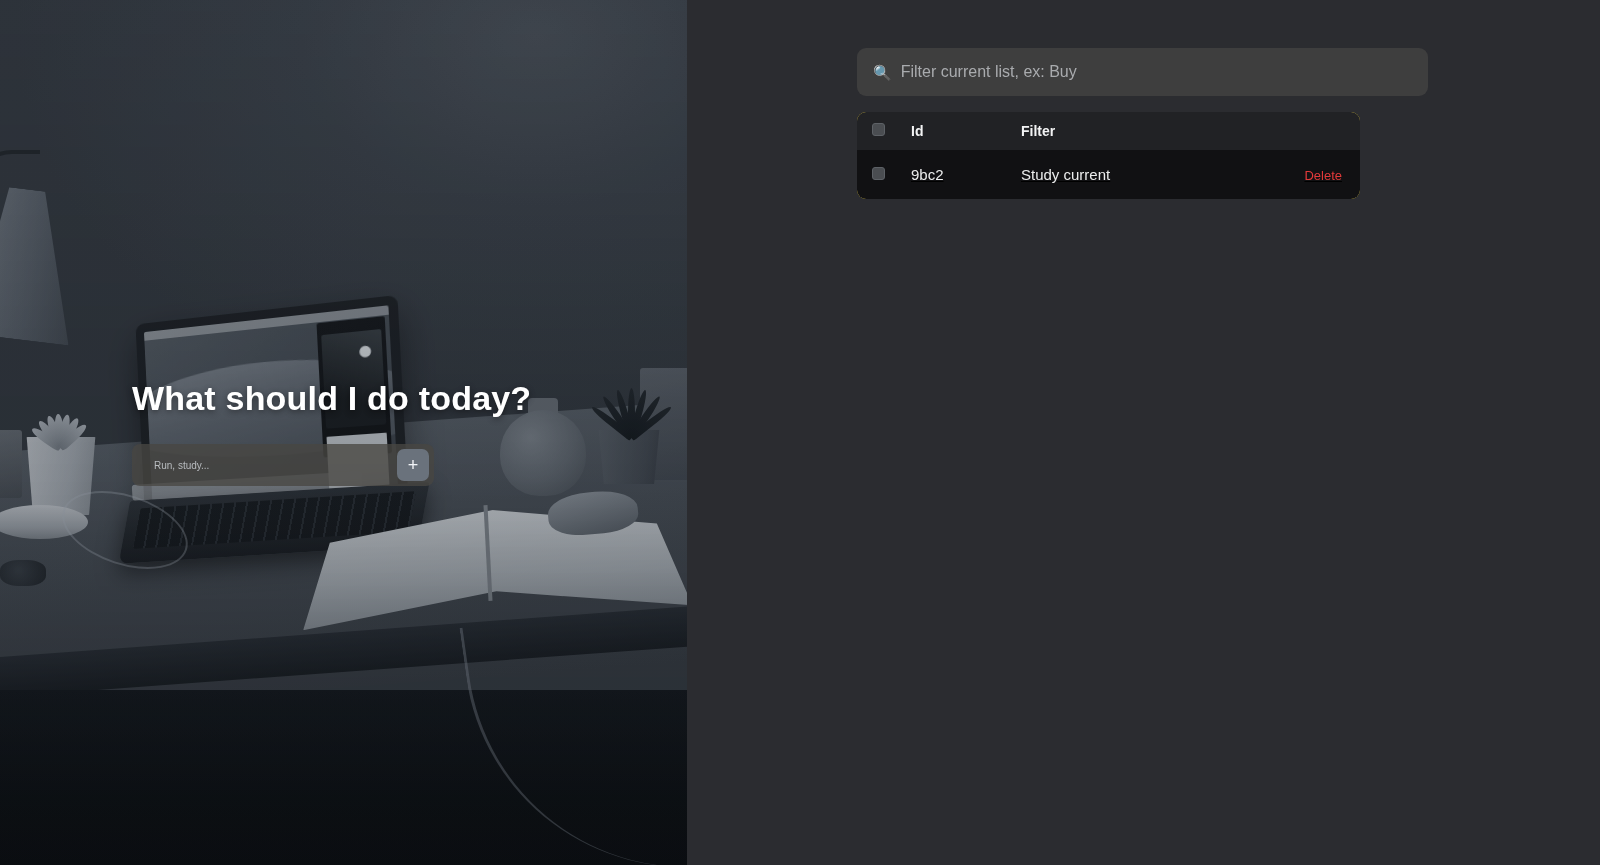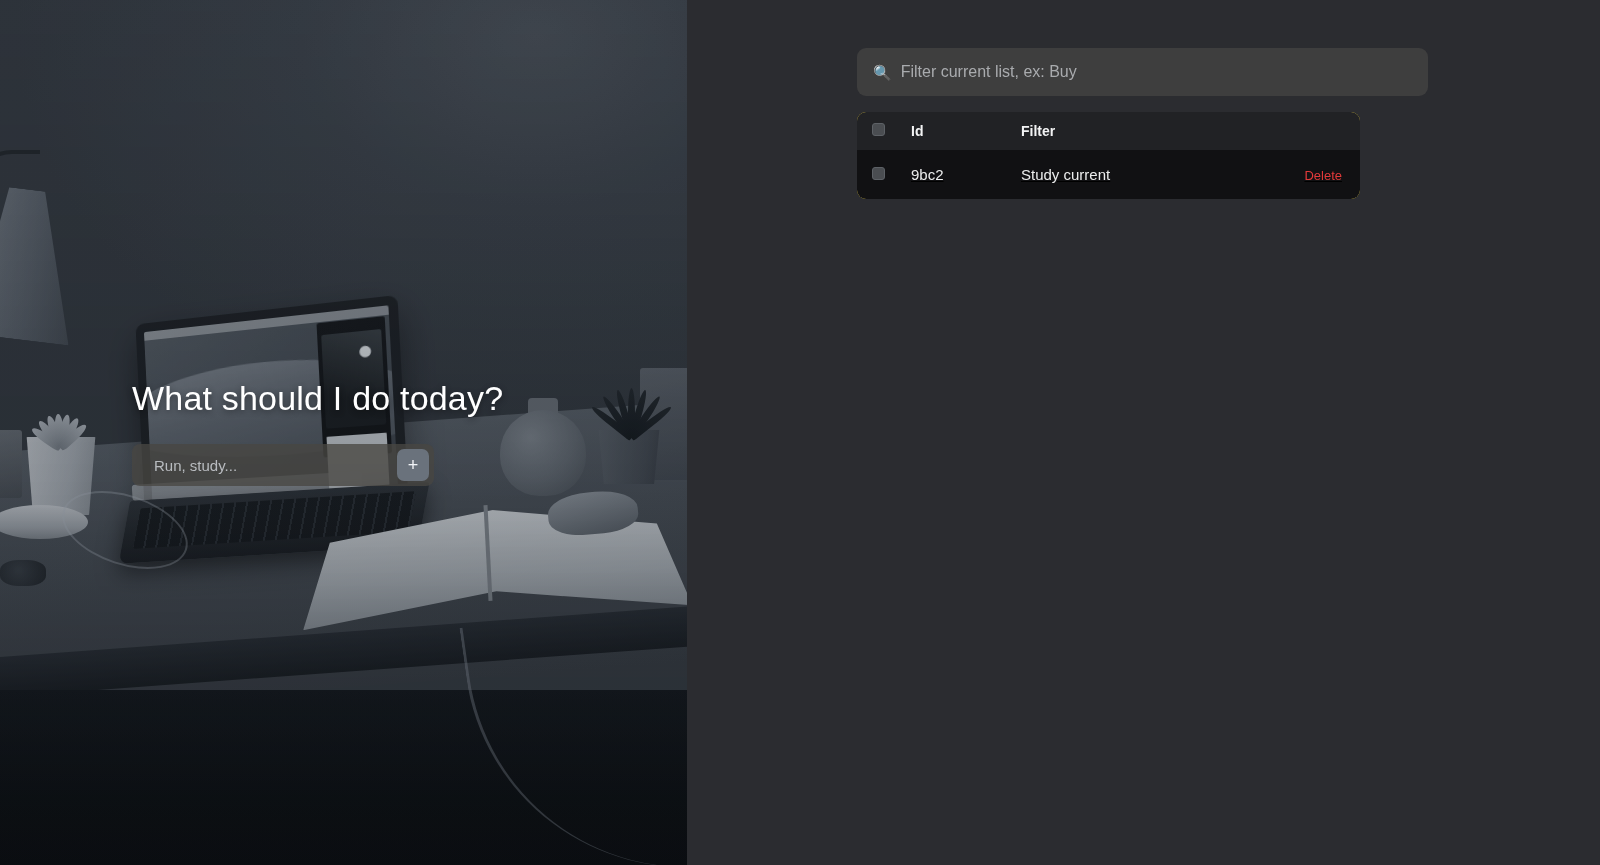--- a/index.html
+++ b/index.html
@@ -210,38 +210,38 @@
 
   
   .hero-content {
     position:absolute; left:0; top:0; width:687px; height:865px;
     display:flex; flex-direction:column; justify-content:center;
     padding-left:132px;
   }
   .hero-title {
     color:#ffffff;
     font-size:34px;
-    font-weight:normal;
+    font-weight:bold;
     letter-spacing:.2px;
     margin-bottom:26px;
     text-shadow:0 2px 6px rgba(0,0,0,.45);
   }
   .add-row {
     display:flex; align-items:center;
     width:302px; height:42px;
     background:rgba(72,70,66,.78);
     border-radius:8px;
     padding:0 5px 0 0;
   }
   .add-input {
     flex:1; height:42px;
     background:transparent; border:none; outline:none;
     color:#e9eaec;
     font-family:"Liberation Sans", sans-serif;
-    font-size:15px;
+    font-size:10px;
     padding:0 14px 0 22px;
   }
   .add-input::placeholder { color:#b9bcc0; }
   .add-btn {
     width:32px; height:32px; flex:0 0 32px;
     background:#6a727c;
     border:none; border-radius:7px;
     color:#f2f4f7; font-size:18px; line-height:1;
     cursor:pointer;
     display:flex; align-items:center; justify-content:center;

